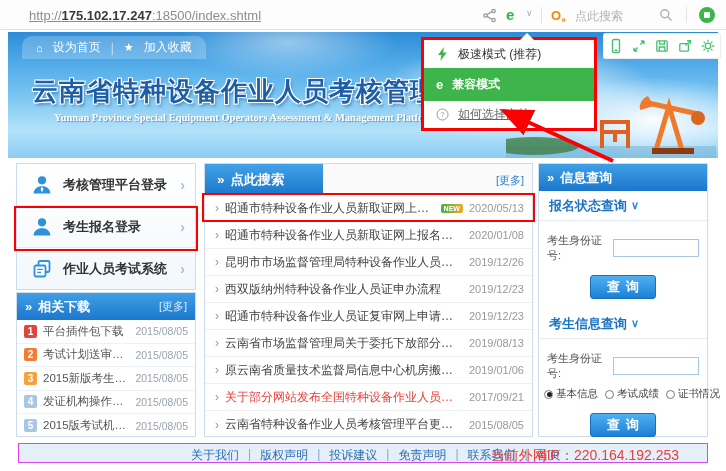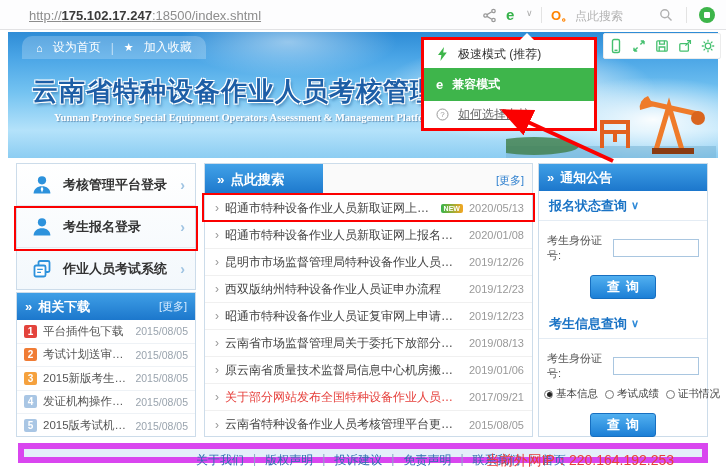--- a/index.html
+++ b/index.html
@@ -106,21 +106,21 @@
   .q-row input { width:86px; height:18px; border:1px solid #a9c6e0; font-size:11px; padding:0 2px; }
   .q-btn { display:block; margin:12px auto 10px; width:66px; height:24px; color:#fff; font-size:13px; font-weight:bold;
            letter-spacing:6px; text-indent:6px; border:1px solid #176fc0; border-radius:3px; cursor:pointer;
            background:linear-gradient(180deg,#51b0f0 0%,#1c7fd6 100%); font-family:"Liberation Sans",sans-serif; }
   .q-radios { display:flex; align-items:center; gap:7px; padding:6px 5px 0; font-size:10.5px; color:#444; }
   .q-radio-item { display:flex; align-items:center; white-space:nowrap; }
   .radio { width:9px; height:9px; border:1px solid #777; border-radius:50%; display:inline-block; position:relative; margin-right:3px; background:#fff; }
   .radio.checked::after { content:""; position:absolute; left:1.5px; top:1.5px; width:5px; height:5px; background:#222; border-radius:50%; }
 
   
-  #footer { position:absolute; left:18px; top:413px; width:690px; height:20px; background:#e4effa; border:6px solid #d946ef; }
+  #footer { position:absolute; left:18px; top:413px; width:690px; height:20px; background:#e4effa; border:1px solid #d946ef; }
   .f-links { position:absolute; left:172px; top:3px; display:flex; gap:9px; font-size:12px; color:#2e6eb0; }
   .f-sep { color:#8aa7c6; }
   .f-ip { position:absolute; right:28px; top:3px; font-size:14px; color:#e6403c; }
 </style>
 </head>
 <body>
 
 <div id="browser-bar">
   <div class="url"><span>http://</span><span class="host">175.102.17.247</span><span>:18500/index.shtml</span></div>
 
@@ -378,21 +378,21 @@
       <span class="nt-title">云南省特种设备作业人员考核管理平台更新至20...</span>
       <span class="nt-date">2015/08/05</span>
     </div>
   </div>
 
   <div class="anno-box" style="left:202px; top:163px; width:333px; height:29px;"></div>
 
   <div id="query" class="panel">
     <div class="p-head">
       <span class="dbl">»</span>
-      <span>通知公告</span>
+      <span>信息查询</span>
     </div>
 
     <div class="q-sec-title">
       <span>报名状态查询</span>
       <span class="q-chev">∨</span>
     </div>
     <div class="q-row">
       <span>考生身份证号:</span>
       <input type="text" style="">
     </div>

